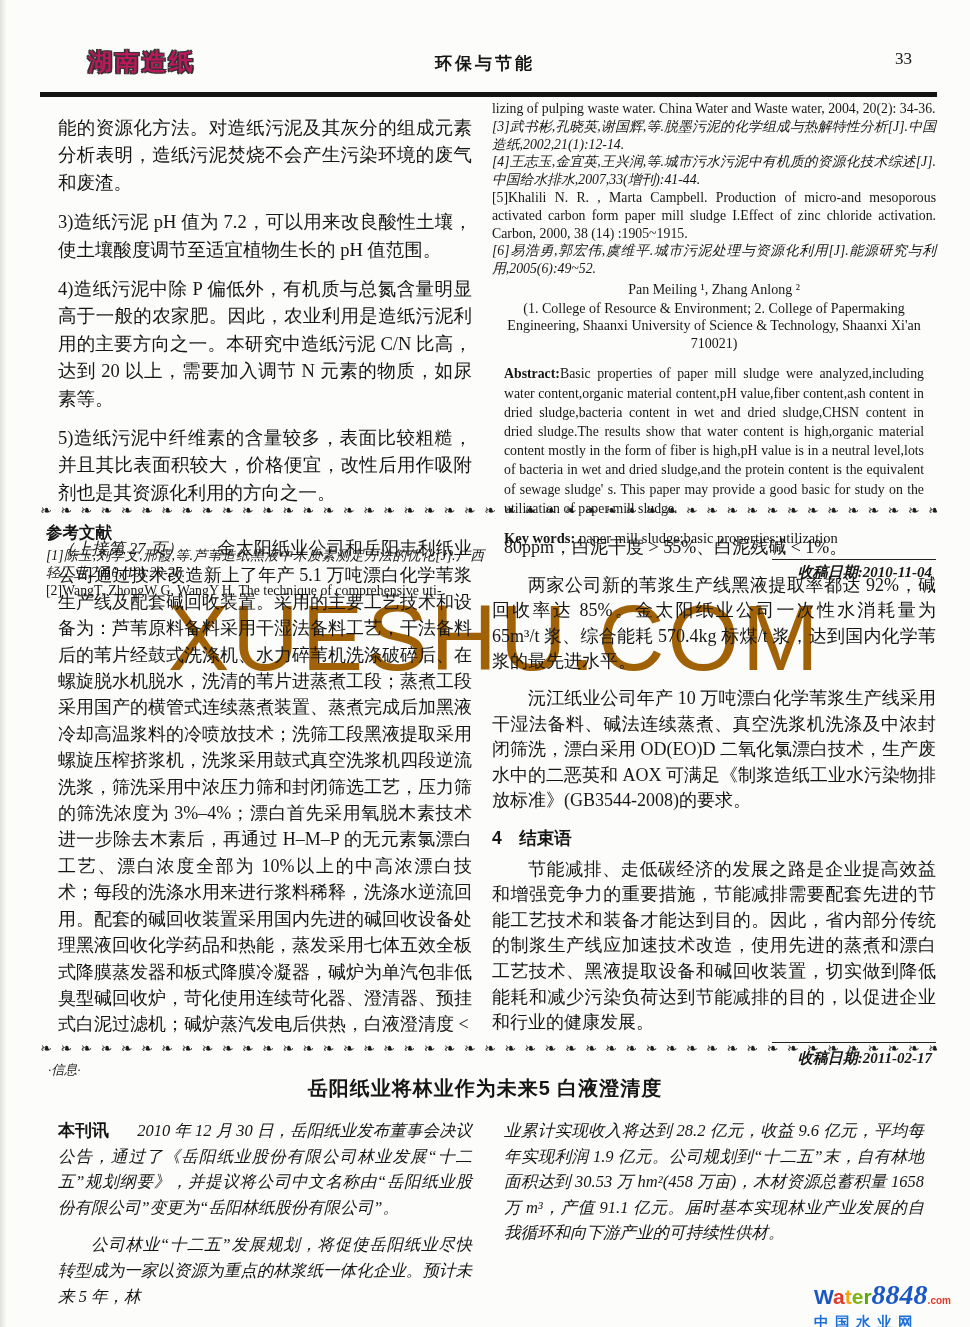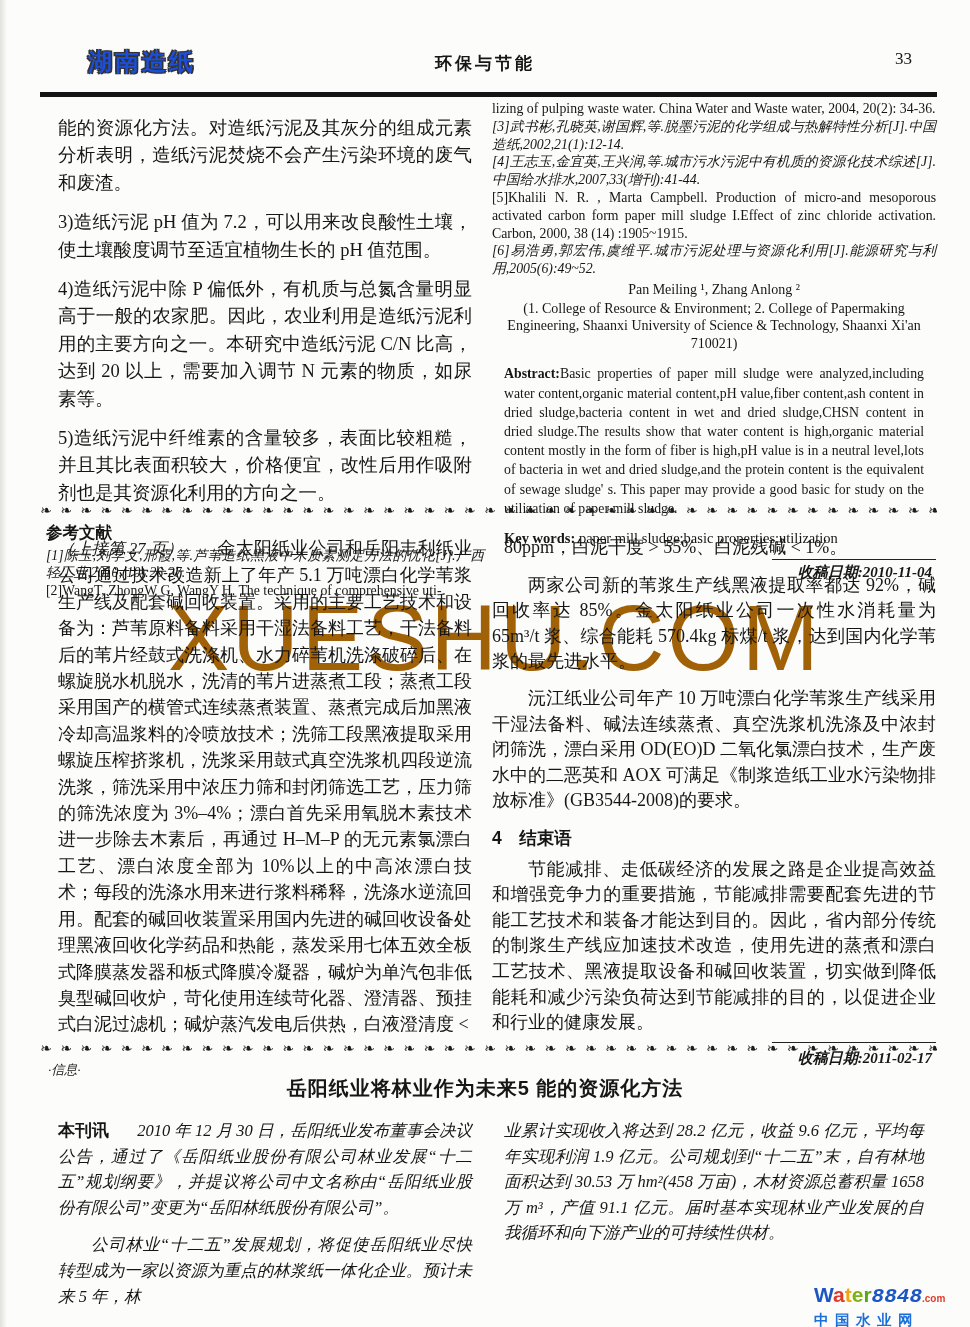--- a/index.html
+++ b/index.html
@@ -12,21 +12,21 @@
     background:linear-gradient(90deg,#c9c9c3,#fcfcfa); opacity:.55; }
 
   
   .watermark { position:absolute; left:168px; top:586px;
     font-family:"Liberation Sans","DejaVu Sans",sans-serif;
     font-size:92px; letter-spacing:3px; color:#a16207; white-space:nowrap; }
 
   
   .journal-logo { position:absolute; left:88px; top:46px;
     font-family:"Liberation Sans",sans-serif; font-size:24px; font-weight:bold;
-    letter-spacing:3px; color:#1d4ed8;
+    letter-spacing:3px; color:#be185d;
     text-shadow:-1.4px -1.4px 0 #333,1.4px -1.4px 0 #333,-1.4px 1.4px 0 #333,1.4px 1.4px 0 #333,0 0 2px #444; }
   .column-title { position:absolute; top:52px; left:0; width:100%; text-align:center;
     font-family:"Liberation Sans",sans-serif; font-size:17px; font-weight:bold; letter-spacing:3px; }
   .page-number { position:absolute; top:49px; right:58px; font-size:17px; }
   .header-rule { position:absolute; top:92px; left:40px; width:897px; height:4.5px; background:#141414; }
 
   .col { position:absolute; text-align:justify; }
   .col p { margin:12px; }
 
   
@@ -71,21 +71,21 @@
   .news-left  { top:1106px; left:46px;  width:438px; }
   .news-right { top:1106px; left:492px; width:444px; }
   .byline { font-style:normal; font-weight:bold; font-family:"Liberation Sans",sans-serif; font-size:17px; }
   .byline-gap { display:inline-block; width:28px; }
   .news-p2 { text-indent:2em; }
 
   
   .footer-logo { position:absolute; right:8px; top:1284px; width:148px; text-align:left; }
   .logo-line1 { font-family:"Liberation Sans",sans-serif; font-weight:bold; font-size:21px;
     line-height:22px; white-space:nowrap; }
-  .logo-num { font-family:Liberation Mono, monospace; font-style:italic; font-weight:bold; font-size:21px; }
+  .logo-num { font-family:Liberation Serif, serif; font-style:italic; font-weight:bold; font-size:28px; }
   .logo-tld { font-size:10px; font-weight:bold; }
   .logo-line2 { font-family:"Liberation Sans",sans-serif; font-weight:bold; font-size:14.5px;
     letter-spacing:6.5px; margin-top:1px; white-space:nowrap; }
 </style>
 </head>
 <body>
 
 <div class="page">
   <div class="scan-edge"></div>
 
@@ -130,21 +130,21 @@
     <p class="pp2">两家公司新的苇浆生产线黑液提取率都达 92%，碱回收率达 85%。金太阳纸业公司一次性水消耗量为 65m³/t 浆、综合能耗 570.4kg 标煤/t 浆，达到国内化学苇浆的最先进水平。</p>
     <p class="pp3">沅江纸业公司年产 10 万吨漂白化学苇浆生产线采用干湿法备料、碱法连续蒸煮、真空洗浆机洗涤及中浓封闭筛洗，漂白采用 OD(EO)D 二氧化氯漂白技术，生产废水中的二恶英和 AOX 可满足《制浆造纸工业水污染物排放标准》(GB3544-2008)的要求。</p>
     <div class="sec-heading">4　结束语</div>
     <p class="pp4">节能减排、走低碳经济的发展之路是企业提高效益和增强竞争力的重要措施，节能减排需要配套先进的节能工艺技术和装备才能达到目的。因此，省内部分传统的制浆生产线应加速技术改造，使用先进的蒸煮和漂白工艺技术、黑液提取设备和碱回收装置，切实做到降低能耗和减少污染负荷达到节能减排的目的，以促进企业和行业的健康发展。</p>
     <div class="received"><span>收稿日期:2011-02-17</span></div>
   </div>
 
   <div class="ornament orn-2">❧ ❧ ❧ ❧ ❧ ❧ ❧ ❧ ❧ ❧ ❧ ❧ ❧ ❧ ❧ ❧ ❧ ❧ ❧ ❧ ❧ ❧ ❧ ❧ ❧ ❧ ❧ ❧ ❧ ❧ ❧ ❧ ❧ ❧ ❧ ❧ ❧ ❧ ❧ ❧ ❧ ❧ ❧ ❧ ❧ ❧ ❧ ❧ ❧ ❧ ❧ ❧ ❧ ❧ ❧ ❧ ❧ ❧ ❧ ❧ ❧ ❧ ❧ ❧ ❧ ❧ ❧ ❧ </div>
 
   <div class="info-label">·信息·</div>
-  <div class="news-title">岳阳纸业将林业作为未来5 能的资源化方法</div>
+  <div class="news-title">岳阳纸业将林业作为未来5 白液澄清度</div>
 
   <div class="col news-col news-left">
     <p><span class="byline">本刊讯</span><span class="byline-gap"></span><span>2010 年 12 月 30 日，岳阳纸业发布董事会决议公告，通过了《岳阳纸业股份有限公司林业发展“十二五”规划纲要》，并提议将公司中文名称由“岳阳纸业股份有限公司”变更为“岳阳林纸股份有限公司”。</span></p>
     <p class="news-p2">公司林业“十二五”发展规划，将促使岳阳纸业尽快转型成为一家以资源为重点的林浆纸一体化企业。预计未来 5 年，林</p>
   </div>
   <div class="col news-col news-right">
     <p>业累计实现收入将达到 28.2 亿元，收益 9.6 亿元，平均每年实现利润 1.9 亿元。公司规划到“十二五”末，自有林地面积达到 30.53 万 hm²(458 万亩)，木材资源总蓄积量 1658 万 m³，产值 91.1 亿元。届时基本实现林业产业发展的自我循环和向下游产业的可持续性供材。</p>
   </div>
 
   <div class="footer-logo">

